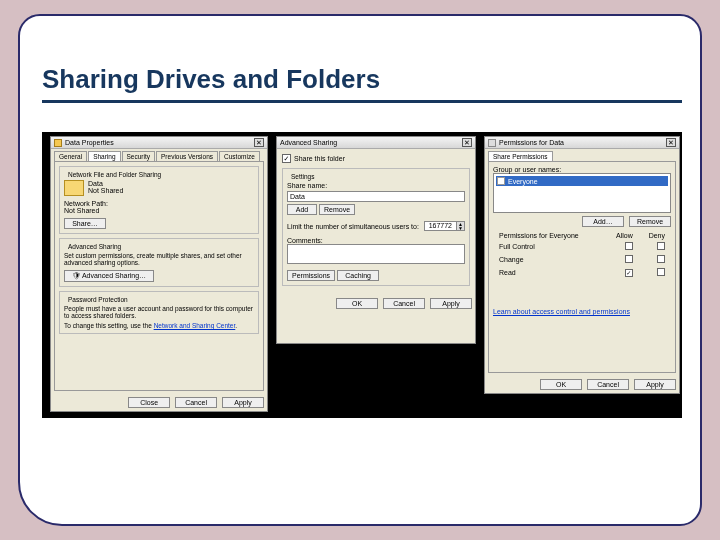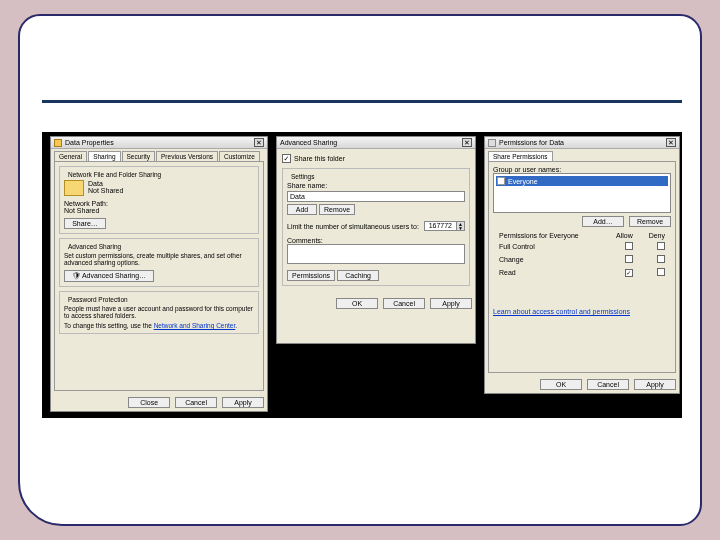--- a/index.html
+++ b/index.html
@@ -67,20 +67,21 @@
   .permtable { width:100%; font-size:7px; }
   .permtable th { text-align:right; font-weight:normal; padding:0 4px; }
   .permtable td { padding:1px 4px; }
   .chk { width:8px; height:8px; border:1px solid #666; display:inline-block; background:#fff; text-align:center; line-height:6px; font-size:6px; }
   .sharechk { width:9px; height:9px; border:1px solid #666; background:#fff; display:inline-block; margin-right:3px; text-align:center; line-height:7px; font-size:7px; }
 </style>
 </head>
 <body>
 
 <div class="slide">
+  <div class="title">Sharing Drives and Folders</div>
   <div class="titlerule"></div>
   <div class="blackbg"></div>
 
   <div class="win" style="left:30px; top:120px; width:218px; height:276px;">
     <div class="titlebar">
       <div class="ticon"></div>
       <div class="tlabel">Data Properties</div>
       <div class="closebtn">✕</div>
     </div>
     <div class="tabs">

